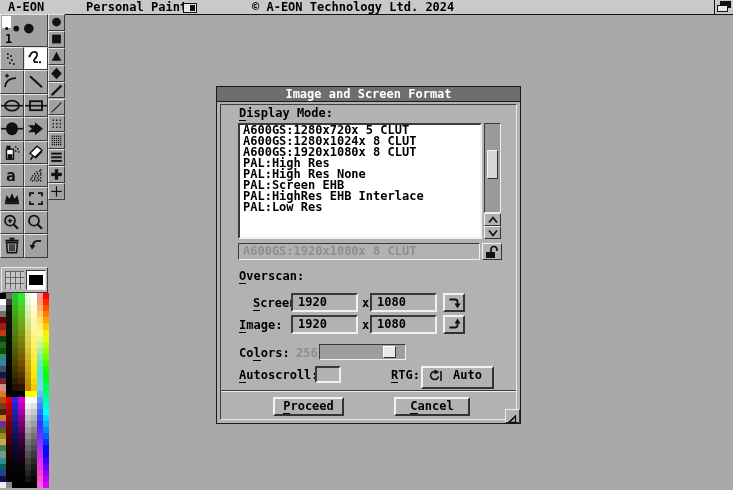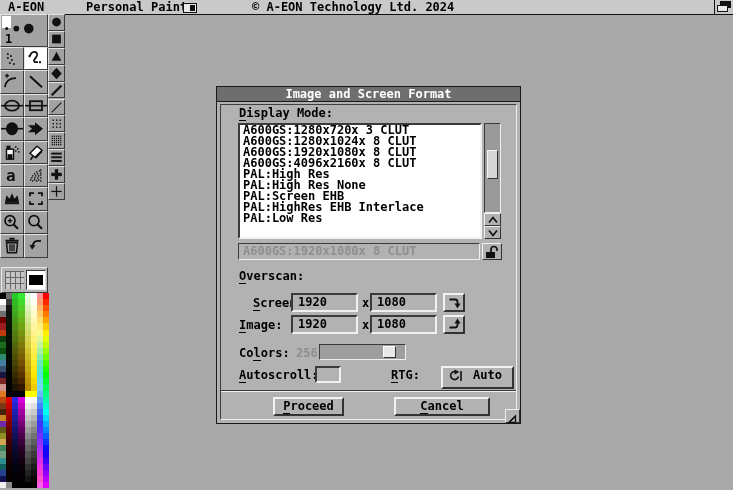--- a/index.html
+++ b/index.html
@@ -681,24 +681,23 @@
     <div class="pcell" style="background: rgb(224, 0, 255);"></div>
   </div>
 
 <div id="dialog">
   <div id="dlg-title">Image and Screen Format</div>
   <div id="dlg-inner"></div>
 
   <div class="lbl" style="left:22px;top:20px"><span class="hk">D</span><span>i</span><span>s</span><span>p</span><span>l</span><span>a</span><span>y</span><span> </span><span>M</span><span>o</span><span>d</span><span>e</span><span>:</span></div>
 
   <div id="listbox">
-      <div class="list-item">A600GS:1280x720x 3 CLUT</div>
+      <div class="list-item">A600GS:1280x720x 5 CLUT</div>
       <div class="list-item">A600GS:1280x1024x 8 CLUT</div>
       <div class="list-item">A600GS:1920x1080x 8 CLUT</div>
-      <div class="list-item">A600GS:4096x2160x 8 CLUT</div>
       <div class="list-item">PAL:High Res</div>
       <div class="list-item">PAL:High Res None</div>
       <div class="list-item">PAL:Screen EHB</div>
       <div class="list-item">PAL:HighRes EHB Interlace</div>
       <div class="list-item">PAL:Low Res</div>
     </div>
 
   <div id="scrollbar">
     <div id="sb-track">
       <div id="sb-thumb"></div>
@@ -749,33 +748,33 @@
 
   <div class="lbl" style="left:22px;top:260px"><span>C</span><span>o</span><span class="hk">l</span><span>o</span><span>r</span><span>s</span><span>:</span></div>
   <div class="lbl ghosted" style="left:79px;top:260px">256</div>
   <div id="slider">
     <div id="slider-knob"></div>
   </div>
 
   <div class="lbl" style="left:22px;top:282px"><span class="hk">A</span><span>u</span><span>t</span><span>o</span><span>s</span><span>c</span><span>r</span><span>o</span><span>l</span><span>l</span><span>:</span></div>
   <div id="checkbox"></div>
   <div class="lbl" style="left:174px;top:282px"><span class="hk">R</span><span>T</span><span>G</span><span>:</span></div>
-  <div class="gadget cycle" style="left:224px;top:279px;width:73px;height:23px">
+  <div class="gadget cycle" style="left:204px;top:279px;width:73px;height:23px">
     <span class="cyc-icon"><svg width="17" height="14" viewBox="0 0 17 14">
           <path d="M10.5,3 A4,4 0 1 0 12.5,7.5" fill="none" stroke="#111" stroke-width="1.6"></path>
           <polygon points="8.5,0.5 13.5,3 8.5,5.5" fill="#111"></polygon>
           <line x1="15" y1="2" x2="15" y2="12" stroke="#111" stroke-width="1.6"></line>
         </svg></span>
     <span class="cyc-label">Auto</span>
   </div>
 
   <div id="divider"></div>
 
   <div class="dlg-btn" style="left:56px;width:71px"><span class="hk">P</span><span>r</span><span>o</span><span>c</span><span>e</span><span>e</span><span>d</span></div>
-  <div class="dlg-btn" style="left:177px;width:96px"><span class="hk">C</span><span>a</span><span>n</span><span>c</span><span>e</span><span>l</span></div>
+  <div class="dlg-btn" style="left:177px;width:76px"><span class="hk">C</span><span>a</span><span>n</span><span>c</span><span>e</span><span>l</span></div>
 
   <div id="resize-gadget">
     <span><svg width="13" height="12" viewBox="0 0 13 12">
           <polygon points="3,9.5 9.5,9.5 9.5,3" fill="none" stroke="#111" stroke-width="1.3"></polygon>
           <line x1="3" y1="9.5" x2="9.5" y2="3" stroke="#111" stroke-width="1.3"></line>
         </svg></span>
   </div>
 </div>
 
 </body></html>

